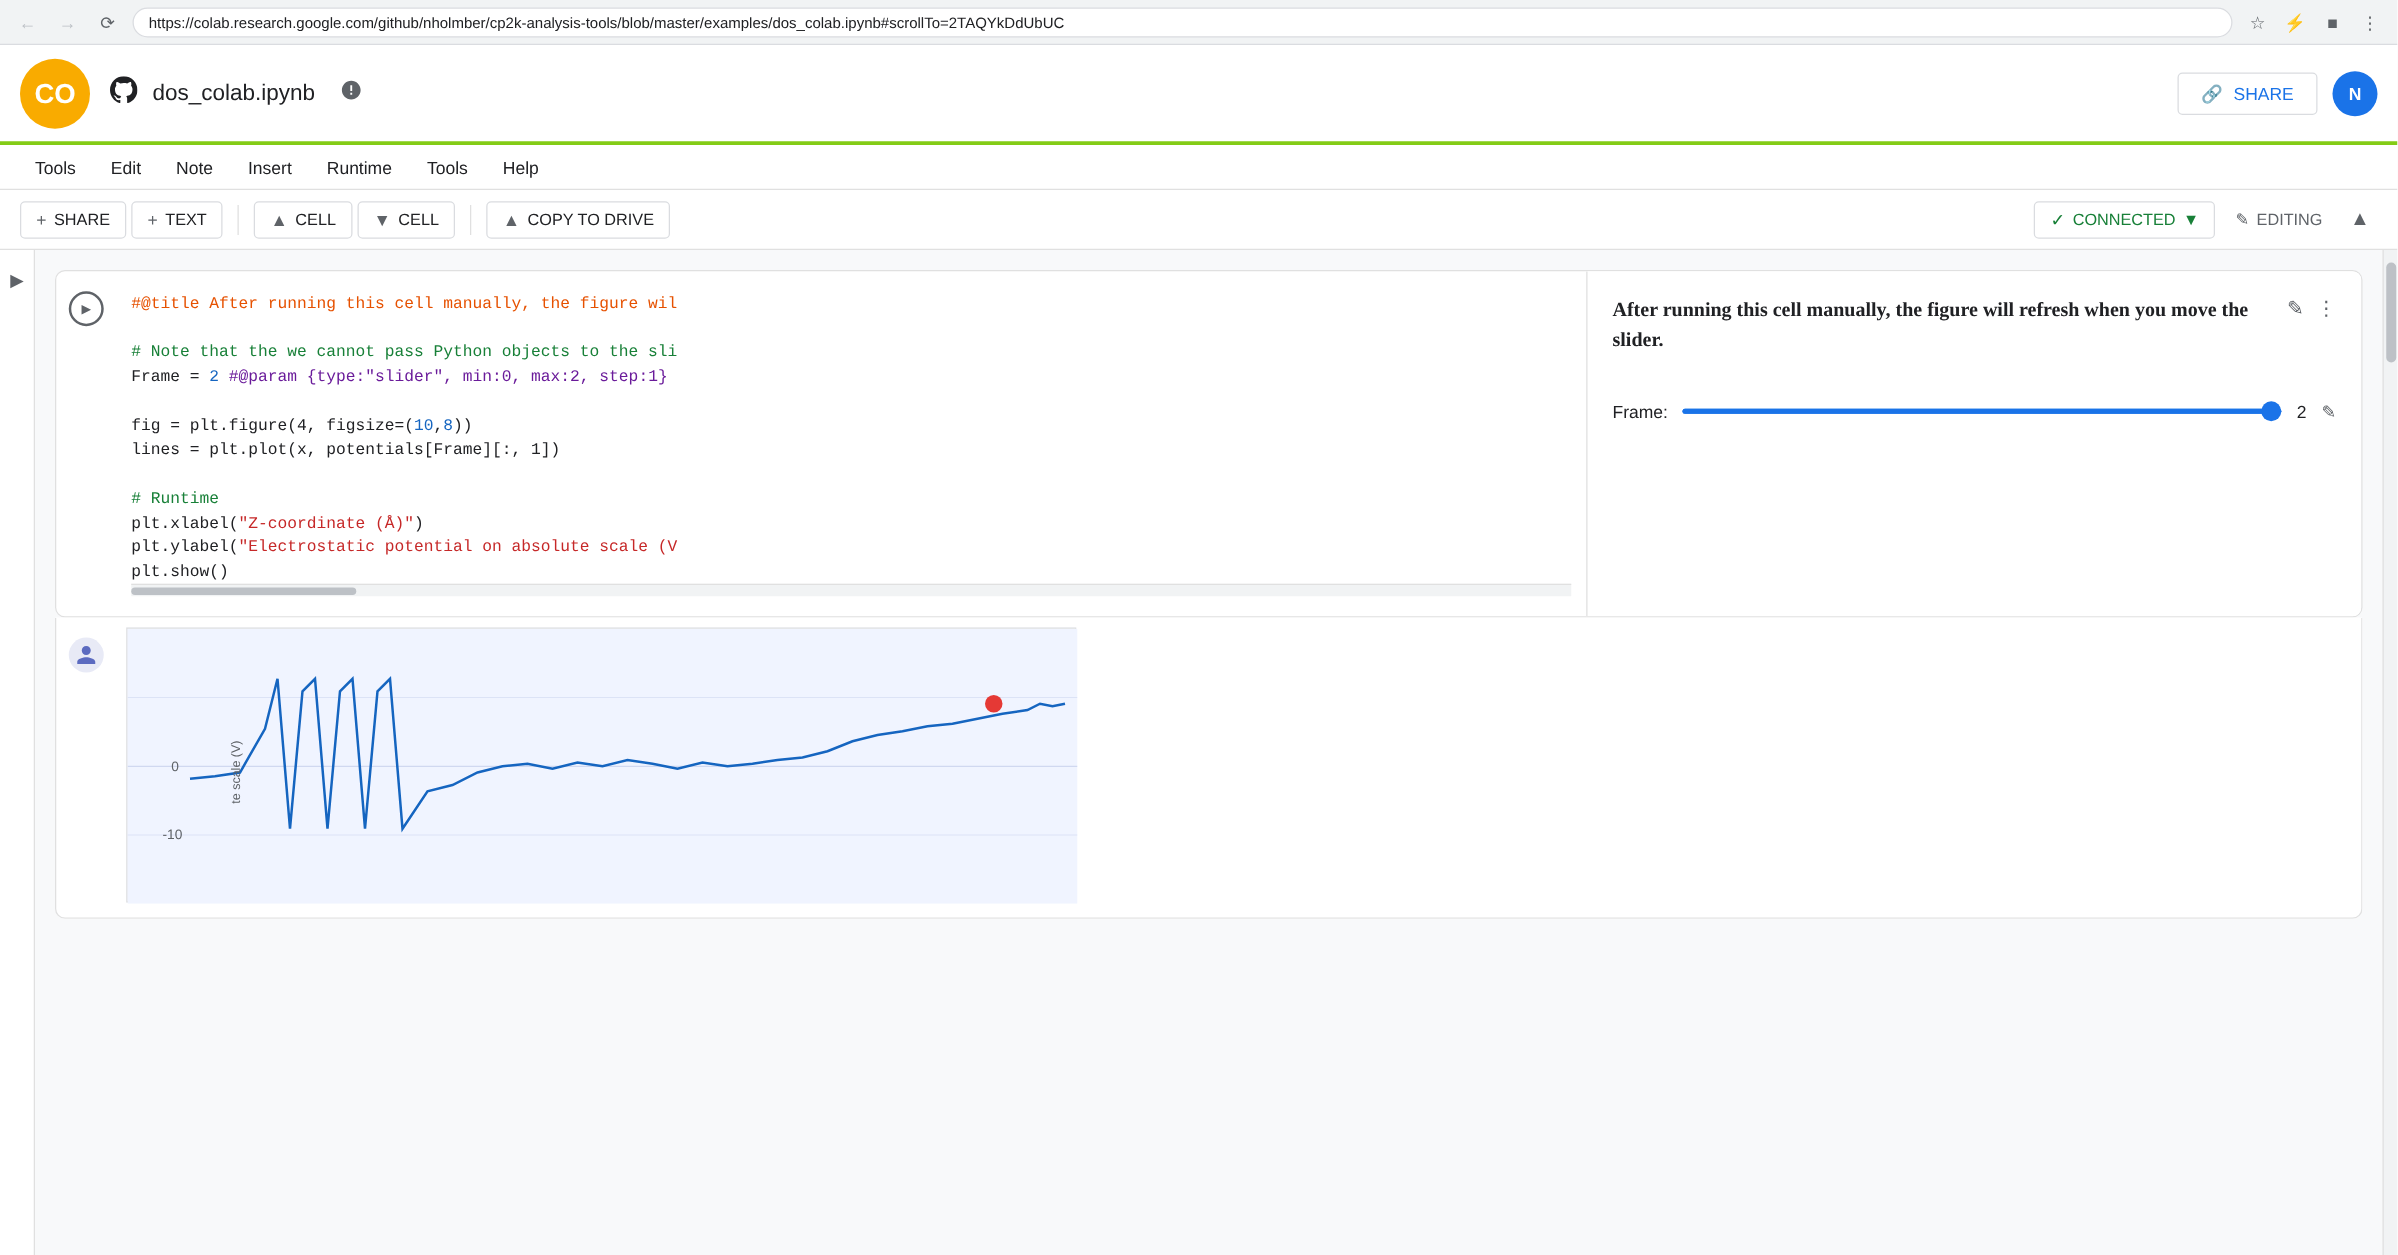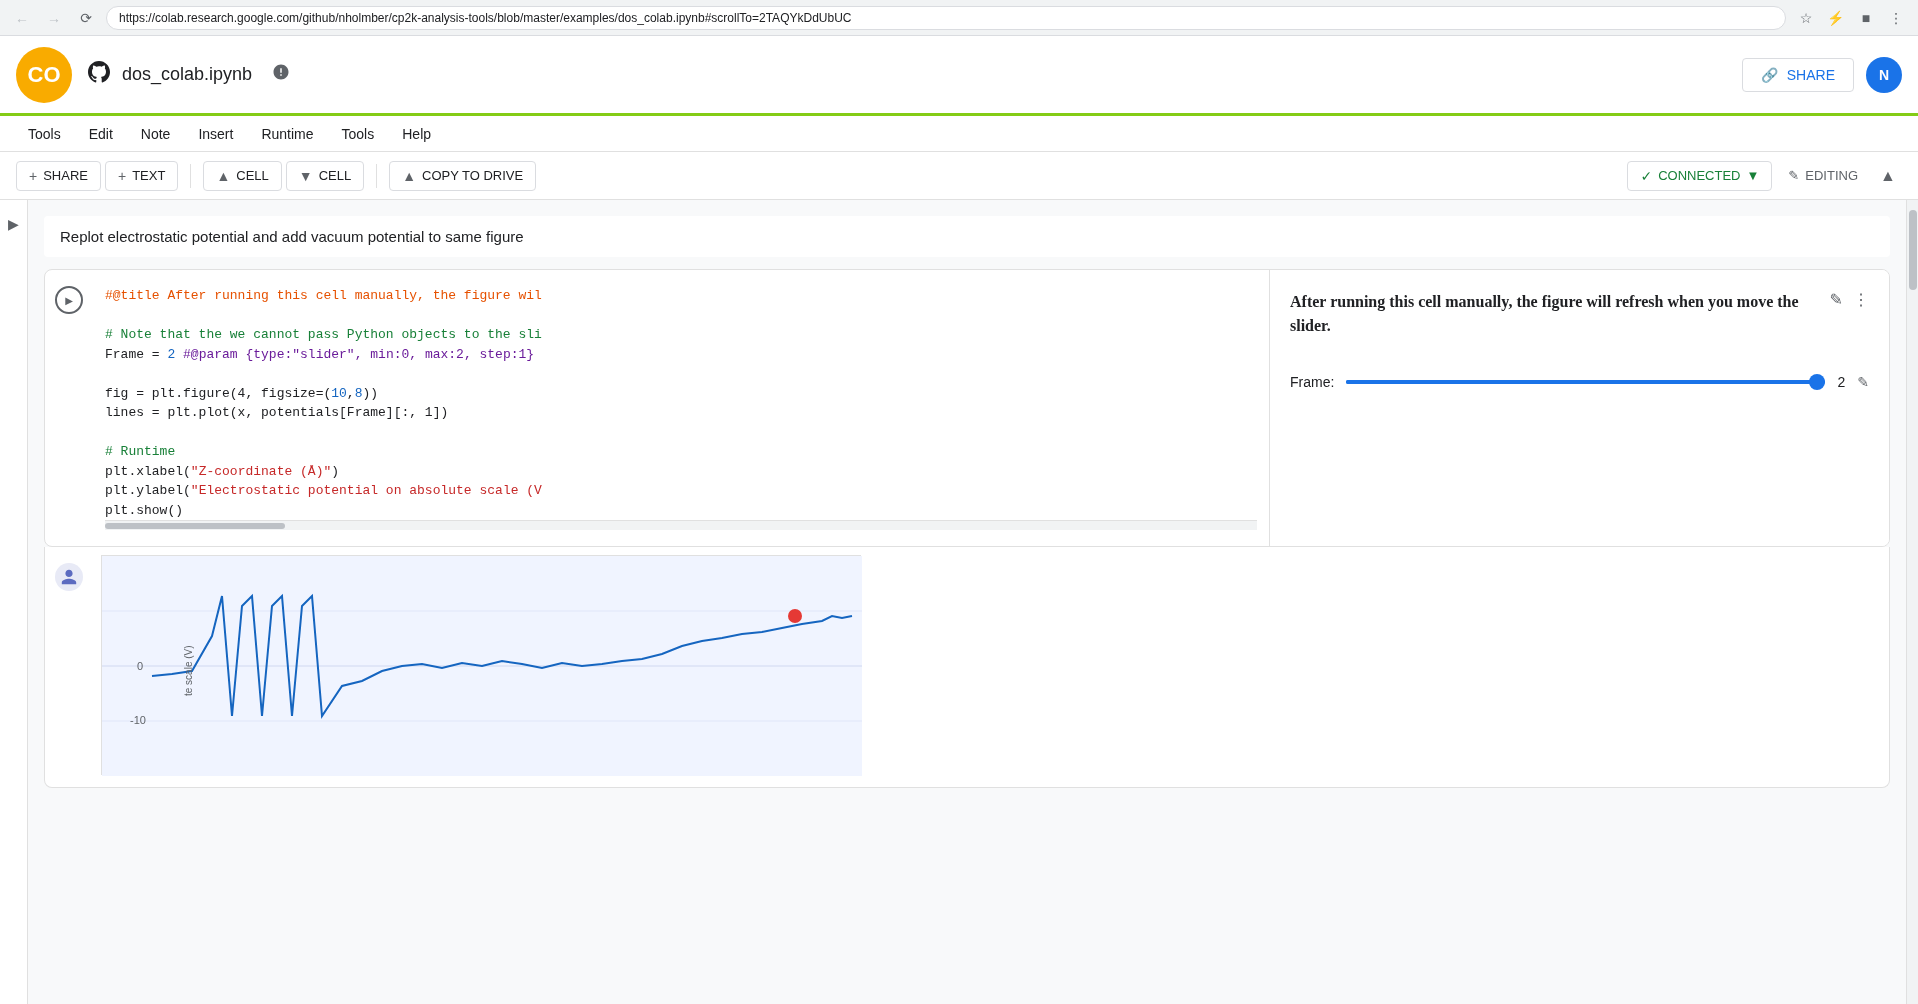--- a/index.html
+++ b/index.html
@@ -409,23 +409,20 @@
 </div>
 
 <div class="main-content">
 
   <div class="sidebar-toggle">
     <span class="sidebar-toggle-icon">▶</span>
   </div>
 
   <div class="notebook-area">
 
-    <div class="cell-description">
-      <span>Replot electrostatic potential and add vacuum potential to same figure</span>
-    </div>
 
     <div class="code-cell">
       <div class="cell-run-btn">
         <div class="run-btn">▶</div>
       </div>
       <div class="cell-code">
         <div><span class="c-decorator">#@title After running this cell manually, the figure wil</span></div>
         <div>&nbsp;</div>
         <div><span class="c-comment"># Note that the we cannot pass Python objects to the sli</span></div>
         <div><span class="c-default">Frame = </span><span class="c-number">2</span><span class="c-default"> </span><span class="c-param">#@param {type:"slider", min:0, max:2, step:1}</span></div>

